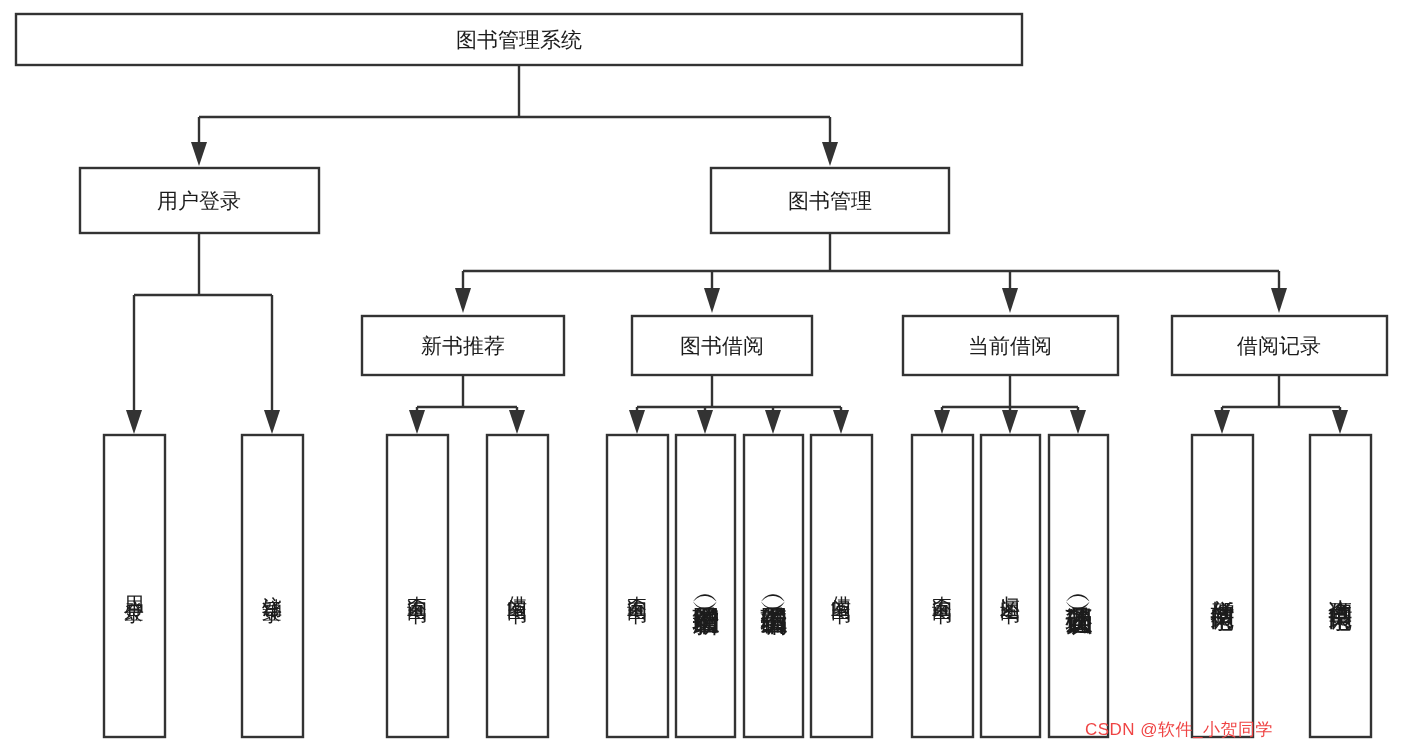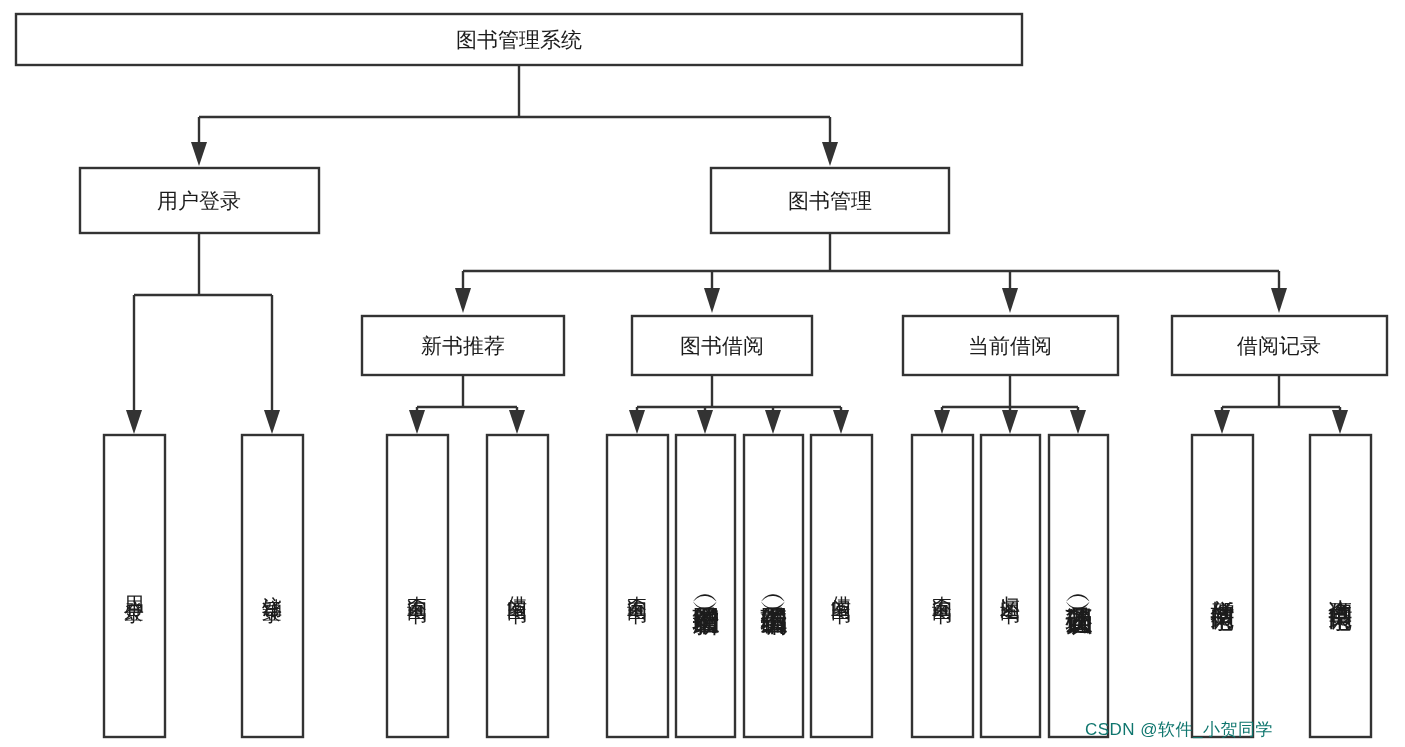--- a/index.html
+++ b/index.html
@@ -63,21 +63,21 @@
     justify-content: center;
     white-space: nowrap;
     pointer-events: none;
   }
   .watermark {
     position: absolute;
     right: 8px;
     bottom: 6px;
     font-family: "Liberation Sans", "DejaVu Sans", sans-serif;
     font-size: 17px;
-    color: #0f766e;
+    color: #ef4444;
     letter-spacing: 0.5px;
     white-space: nowrap;
   }
 </style>
 </head>
 <body>
 
 <div id="diagram-root">
 
   <svg id="tree-svg" viewBox="0 0 1405 747">

